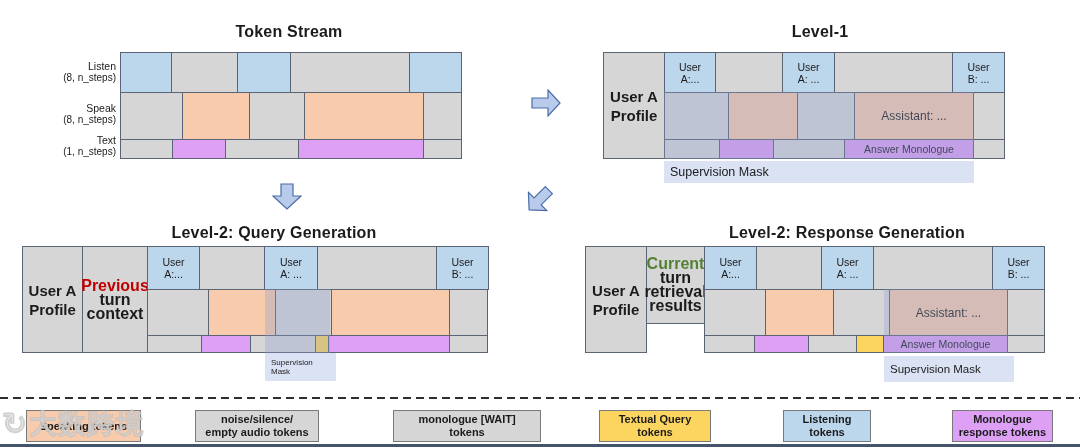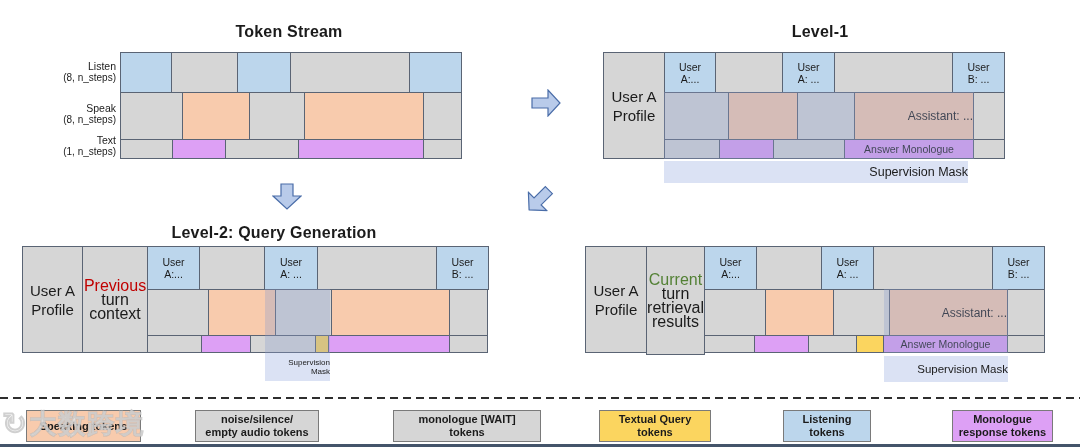--- a/index.html
+++ b/index.html
@@ -13,28 +13,28 @@
   .rowlabel{position:absolute;text-align:right;font-size:10.5px;line-height:12px;}
   .rowlabel .sub{font-size:10px;}
   .trow{position:absolute;display:flex;}
   .cell{box-sizing:border-box;border:1px solid var(--line);height:100%;
         display:flex;flex-direction:column;align-items:center;justify-content:center;
         font-size:10.5px;line-height:12px;text-align:center;}
   .trow .cell + .cell{margin-left:-1px;}
   .c-b{background:var(--blue);} .c-g{background:var(--gray);} .c-o{background:var(--orange);}
   .c-p{background:var(--purple);} .c-y{background:var(--yellow);}
   .bigbox{position:absolute;box-sizing:border-box;border:1px solid var(--line);background:var(--gray);
-          display:flex;flex-direction:column;align-items:center;justify-content:center;text-align:center;}
+          display:flex;flex-direction:column;align-items:center;justify-content:center;text-align:center;font-weight:bold;}
   .profile{font-size:15px;line-height:19px;}
   .ctx{font-size:16px;line-height:14px;}
   .ctx .hl-red{color:#C00000;} .ctx .hl-green{color:#538135;}
-  .assist{font-size:12px;align-items:flex-end;}
+  .assist{font-size:12px;}
   .tint{position:absolute;background:rgba(140,160,205,0.32);pointer-events:none;}
   .band{position:absolute;background:var(--band);display:flex;flex-direction:column;
-        align-items:flex-end;justify-content:center;text-align:center;font-size:12.5px;}
+        align-items:flex-start;justify-content:center;text-align:center;font-size:12.5px;padding-left:6px;}
   .band.small{font-size:8px;line-height:9px;}
   .arrow{position:absolute;}
   .dash{position:absolute;left:0;top:397px;width:1080px;height:2px;
         background:repeating-linear-gradient(90deg,#2E2E2E 0 8px,transparent 8px 13px);}
   .legend-box{position:absolute;top:410px;height:32px;box-sizing:border-box;border:1px solid #7A7A7A;
         display:flex;flex-direction:column;align-items:center;justify-content:center;
         font-size:11px;font-weight:600;line-height:13px;text-align:center;}
   .bottombar{position:absolute;left:0;top:444px;width:1080px;height:3px;background:#44546A;}
   .watermark{position:absolute;left:2px;top:406px;display:flex;align-items:center;gap:2px;
         color:rgba(255,255,255,0.82);-webkit-text-stroke:1px rgba(170,170,170,0.55);
@@ -182,26 +182,27 @@
     <div class="cell c-y" style="width:14px"></div>
     <div class="cell c-p" style="width:122px"></div>
     <div class="cell c-g" style="width:39px"></div>
   </div>
   <div class="tint" style="left:265px;top:289px;width:65px;height:64px"></div>
   <div class="band small" style="left:265px;top:353px;width:65px;height:28px">
     <span>Supervision</span>
     <span>Mask</span>
   </div>
 
+  <div class="title" style="left:717px;top:224px;width:260px">Level-2: Response Generation</div>
 
   <div class="bigbox profile" style="left:585px;top:246px;width:62px;height:107px">
     <span>User A</span>
       <span>Profile</span>
   </div>
-  <div class="bigbox ctx" style="left:646px;top:246px;width:59px;height:109px">
+  <div class="bigbox ctx" style="left:646px;top:246px;width:59px;height:78px">
     <span class="hl-green">Current</span>
     <span>turn</span>
     <span>retrieval</span>
     <span>results</span>
   </div>
 
   <div class="trow" style="left:704px;top:246px;width:341px;height:44px">
     <div class="cell c-b" style="width:53px">
         <span>User</span>
         <span>A:...</span>

